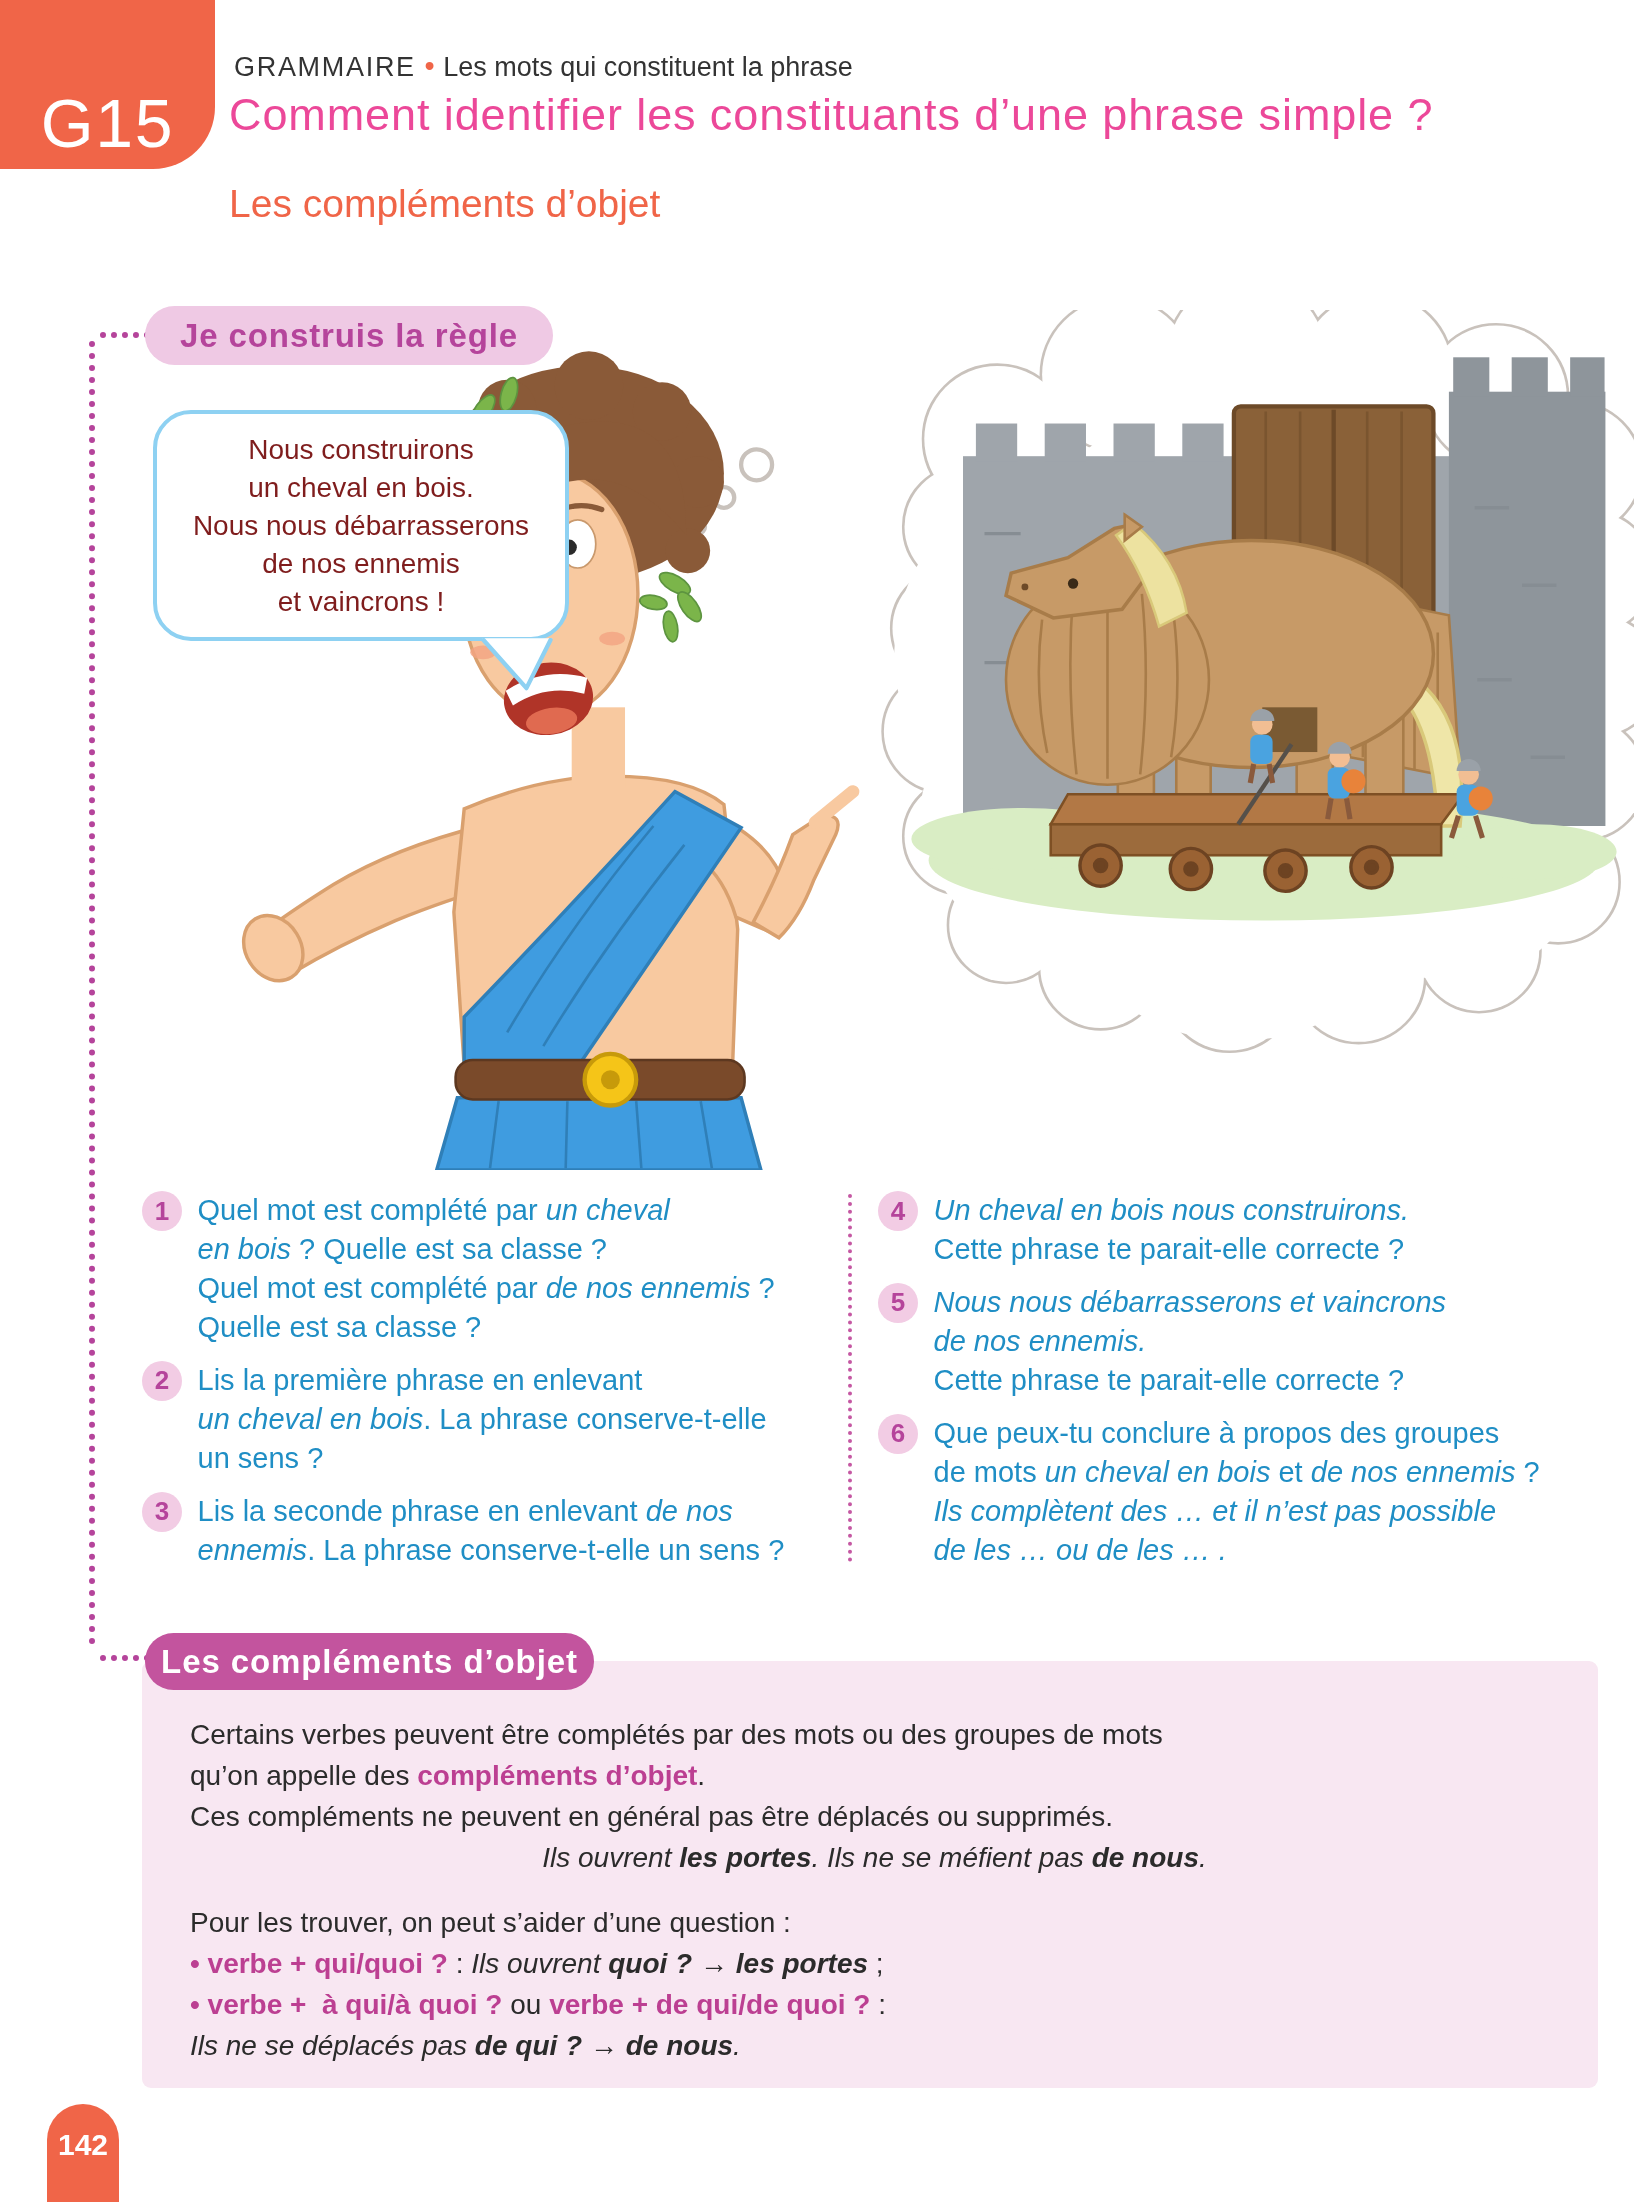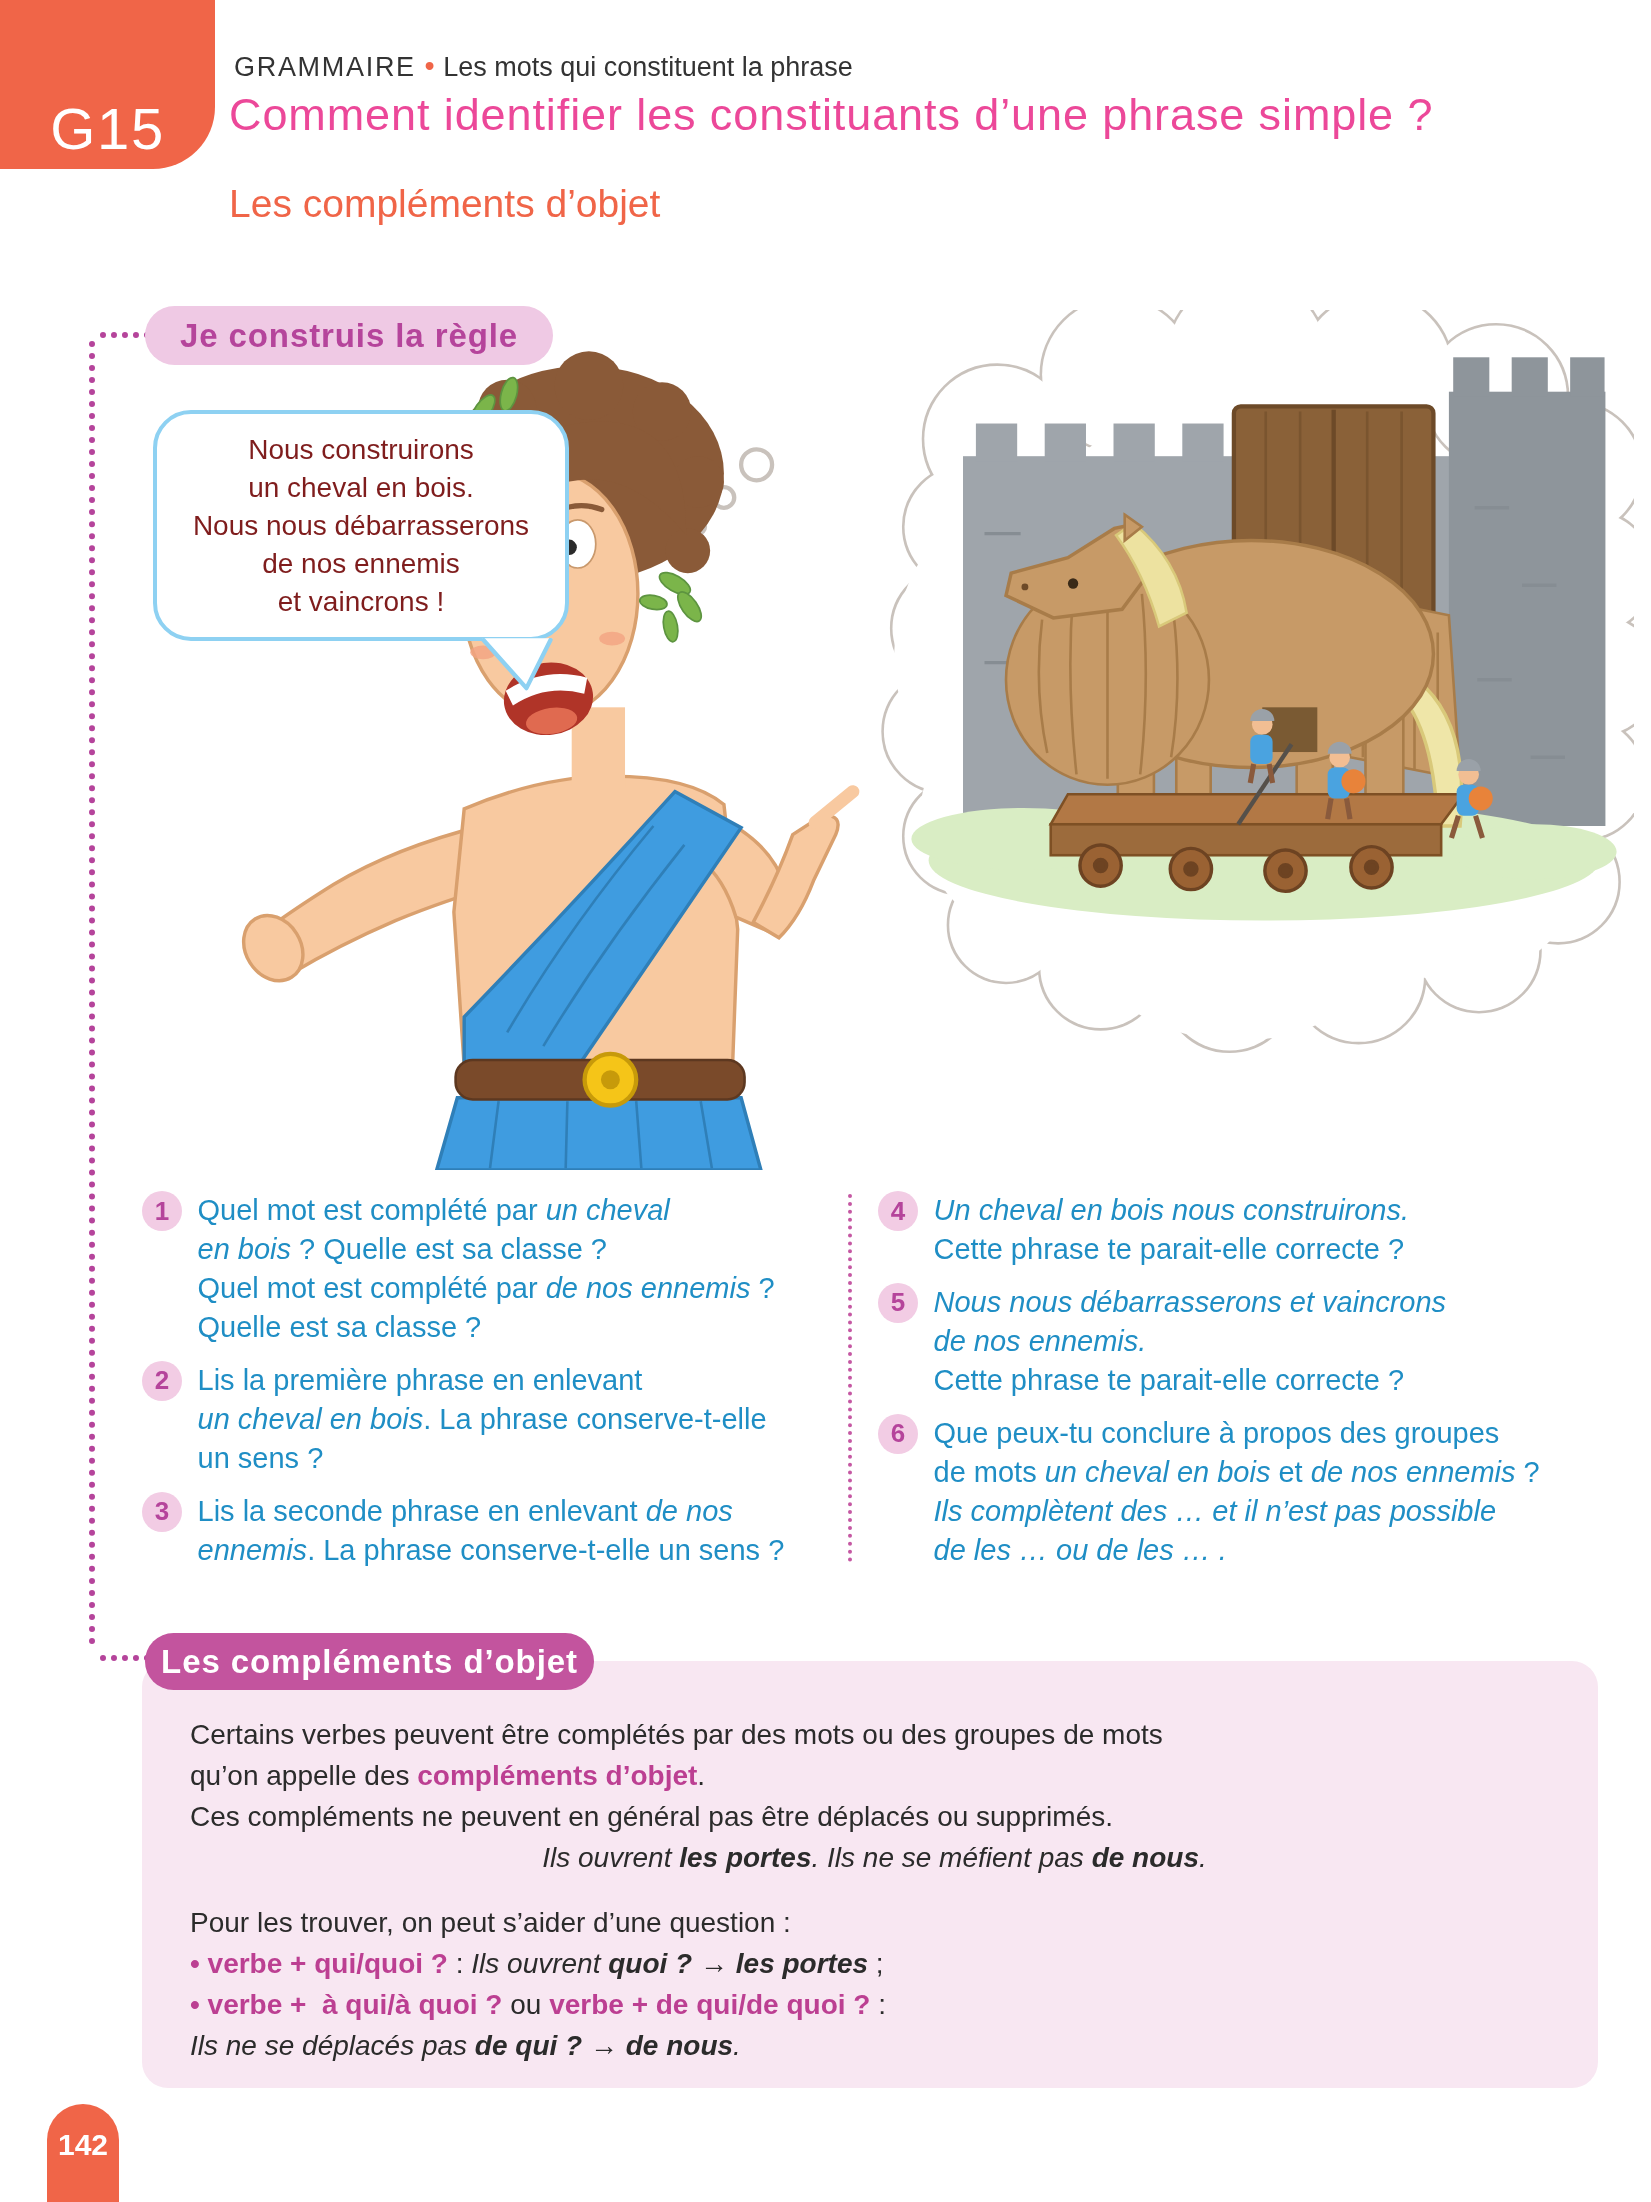--- a/index.html
+++ b/index.html
@@ -4,21 +4,21 @@
 <style>
   * { margin:0; padding:0; box-sizing:border-box; }
   html,body { background:#ffffff; }
   body { font-family:"Liberation Sans", sans-serif; }
   .page { position:relative; width:1652px; height:2203px; background:#ffffff; overflow:hidden; }
 
   
   .g-badge { position:absolute; left:0; top:0; width:215px; height:169px;
     background:#F06548; border-radius:0 0 62px 0; color:#fff;
     display:flex; align-items:flex-end; justify-content:center;
-    font-size:58px; font-weight:400; padding-bottom:6.9px; letter-spacing:1.7px; }
+    font-size:68px; font-weight:400; padding-bottom:6.9px; letter-spacing:1.7px; }
   .kicker { position:absolute; left:234px; top:50px; font-size:27px; color:#333; }
   .kicker .bullet { color:#F06548; font-size:29px; margin:0 8.6px; }
   .kicker .k1 { letter-spacing:1.7px; }
   .title { position:absolute; left:229px; top:89px; width:1377px;
     font-size:45px; color:#ec4899; font-weight:500; letter-spacing:0.9px; }
   .subtitle { position:absolute; left:229px; top:182px; width:1032px;
     font-size:39px; color:#F06548; font-weight:500; }
 
   
   .dot-h1 { position:absolute; left:100px; top:332px; width:50px; border-top:6px dotted #B5449B; }
@@ -47,21 +47,21 @@
   .q-badge { flex:none; width:40px; height:40px; border-radius:50%; background:#F2CCE4;
     color:#B5449B; font-weight:700; font-size:26px; display:flex; align-items:center;
     justify-content:center; margin-right:15.5px; margin-top:0px; }
   .q-text { white-space:pre-wrap; font-size:29px; line-height:39px; color:#1F8EC5; }
 
   
   .pill2 { position:absolute; left:145px; top:1633px; width:449px; height:57px;
     background:#C3549E; border-radius:29px; color:#fff; font-size:33px; font-weight:700;
     display:flex; align-items:center; justify-content:center; letter-spacing:0.9px; z-index:5; }
   .lesson { position:absolute; left:142px; top:1661px; width:1456px; height:427px;
-    background:#F8E7F2; border-radius:26px; padding:53px 39px 26px 48px; z-index:2; }
+    background:#F8E7F2; border-radius:9px; padding:53px 39px 26px 48px; z-index:2; }
   .lesson p { white-space:pre-wrap; font-size:28px; line-height:41px; color:#2b2b2b; }
   .lesson p.example { text-align:center; }
   .lesson p.mt { margin-top:24px; }
   .seg-i  { font-style:italic; }
   .seg-bi { font-weight:700; font-style:italic; }
   .seg-m  { color:#BC3F92; font-weight:700; }
 
   
   .page-tab { position:absolute; left:47px; top:2104px; width:72px; height:98px;
     background:#F06548; border-radius:36px 36px 0 0; color:#fff; font-size:30px; font-weight:700;

